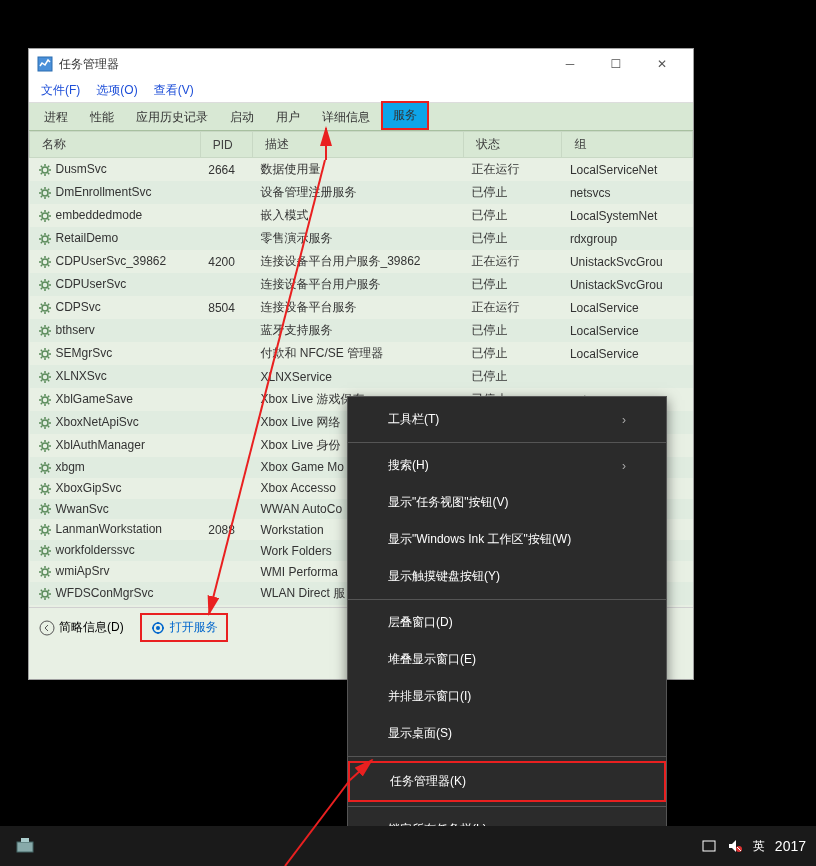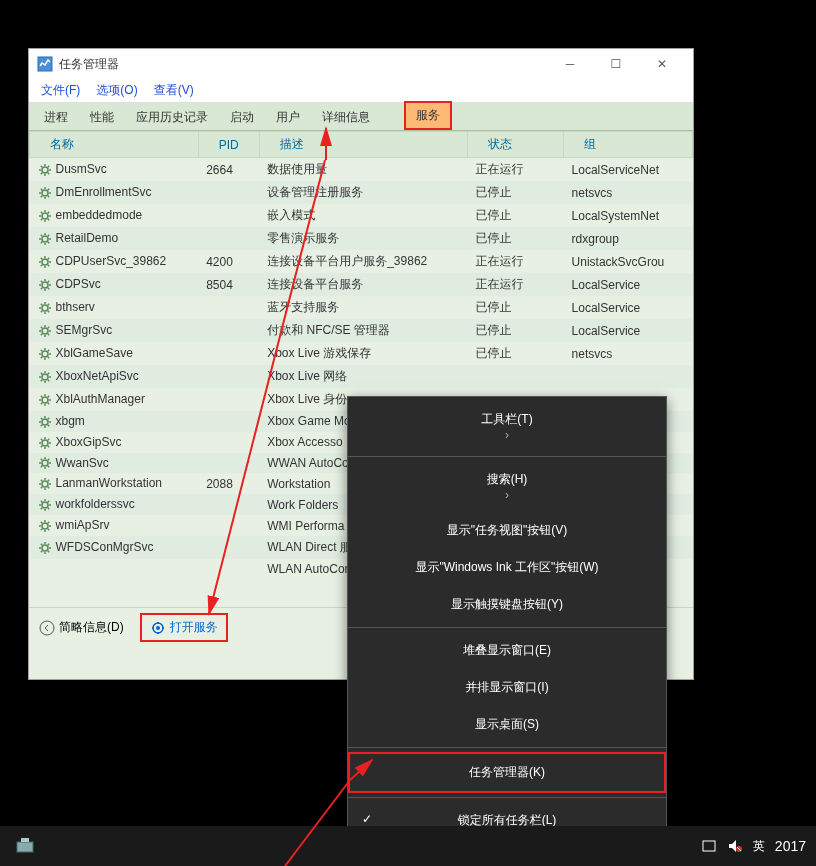--- a/index.html
+++ b/index.html
@@ -76,45 +76,44 @@
       border-bottom: 1px solid #a8c0a0;
     }
     .tab {
       padding: 4px 10px;
       color: #333;
       cursor: pointer;
       border: 1px solid transparent;
       border-bottom: none;
     }
     .tab.active {
-      background: #fdba74;
+      background: #0ea5e9;
       border-color: #a8c0a0;
-      margin-left: 23px;
     }
     .tab.highlighted {
       border: 2px solid #e92020;
     }
     .table-container {
       height: 476px;
       overflow: hidden;
       position: relative;
     }
     .table {
       width: 100%;
       border-collapse: collapse;
     }
     .table th {
       background: #d8e8d4;
       text-align: left;
-      padding: 4px 20px;
+      padding: 4px 12px;
       font-weight: normal;
       border: 1px solid #c8d8c4;
       position: sticky;
       top: 0;
-      color: #0369a1;
+      color: #404040;
     }
     .table td {
       padding: 3px 8px;
       color: #333;
       white-space: nowrap;
       overflow: hidden;
       text-overflow: ellipsis;
     }
     .table tr:nth-child(even) td {
       background: #e0ece0;
@@ -166,21 +165,20 @@
       padding: 4px 0;
     }
     .ctx-item {
       padding: 10px 40px;
       color: #fff;
       display: flex;
       align-items: center;
       justify-content: space-between;
       cursor: pointer;
       position: relative;
-      flex-direction: column;
     }
     .ctx-item.highlighted {
       border: 2px solid #e92020;
     }
     .ctx-chevron {
       color: #aaa;
     }
     .ctx-sep {
       height: 1px;
       background: #555;
@@ -323,20 +321,30 @@
               </svg><span>CDPUserSvc_39862</span></td>
     <td class="col-pid">4200</td>
     <td class="col-desc">连接设备平台用户服务_39862</td>
     <td class="col-status">正在运行</td>
     <td class="col-group">UnistackSvcGrou</td>
   </tr>
           <tr>
     <td class="col-name"><svg class="svc-icon" viewBox="0 0 14 14">
                 <circle cx="7" cy="7" r="3" fill="none" stroke="#5a8a5a" stroke-width="1.5"></circle>
                 <path d="M7 1 L7 3 M7 11 L7 13 M1 7 L3 7 M11 7 L13 7 M2.8 2.8 L4.2 4.2 M9.8 9.8 L11.2 11.2 M2.8 11.2 L4.2 9.8 M9.8 4.2 L11.2 2.8" stroke="#5a8a5a" stroke-width="1.5"></path>
+              </svg><span>CDPUserSvc</span></td>
+    <td class="col-pid"></td>
+    <td class="col-desc">连接设备平台用户服务</td>
+    <td class="col-status">已停止</td>
+    <td class="col-group">UnistackSvcGrou</td>
+  </tr>
+          <tr>
+    <td class="col-name"><svg class="svc-icon" viewBox="0 0 14 14">
+                <circle cx="7" cy="7" r="3" fill="none" stroke="#5a8a5a" stroke-width="1.5"></circle>
+                <path d="M7 1 L7 3 M7 11 L7 13 M1 7 L3 7 M11 7 L13 7 M2.8 2.8 L4.2 4.2 M9.8 9.8 L11.2 11.2 M2.8 11.2 L4.2 9.8 M9.8 4.2 L11.2 2.8" stroke="#5a8a5a" stroke-width="1.5"></path>
               </svg><span>CDPSvc</span></td>
     <td class="col-pid">8504</td>
     <td class="col-desc">连接设备平台服务</td>
     <td class="col-status">正在运行</td>
     <td class="col-group">LocalService</td>
   </tr>
           <tr>
     <td class="col-name"><svg class="svc-icon" viewBox="0 0 14 14">
                 <circle cx="7" cy="7" r="3" fill="none" stroke="#5a8a5a" stroke-width="1.5"></circle>
                 <path d="M7 1 L7 3 M7 11 L7 13 M1 7 L3 7 M11 7 L13 7 M2.8 2.8 L4.2 4.2 M9.8 9.8 L11.2 11.2 M2.8 11.2 L4.2 9.8 M9.8 4.2 L11.2 2.8" stroke="#5a8a5a" stroke-width="1.5"></path>
@@ -348,20 +356,30 @@
   </tr>
           <tr>
     <td class="col-name"><svg class="svc-icon" viewBox="0 0 14 14">
                 <circle cx="7" cy="7" r="3" fill="none" stroke="#5a8a5a" stroke-width="1.5"></circle>
                 <path d="M7 1 L7 3 M7 11 L7 13 M1 7 L3 7 M11 7 L13 7 M2.8 2.8 L4.2 4.2 M9.8 9.8 L11.2 11.2 M2.8 11.2 L4.2 9.8 M9.8 4.2 L11.2 2.8" stroke="#5a8a5a" stroke-width="1.5"></path>
               </svg><span>SEMgrSvc</span></td>
     <td class="col-pid"></td>
     <td class="col-desc">付款和 NFC/SE 管理器</td>
     <td class="col-status">已停止</td>
     <td class="col-group">LocalService</td>
+  </tr>
+          <tr>
+    <td class="col-name"><svg class="svc-icon" viewBox="0 0 14 14">
+                <circle cx="7" cy="7" r="3" fill="none" stroke="#5a8a5a" stroke-width="1.5"></circle>
+                <path d="M7 1 L7 3 M7 11 L7 13 M1 7 L3 7 M11 7 L13 7 M2.8 2.8 L4.2 4.2 M9.8 9.8 L11.2 11.2 M2.8 11.2 L4.2 9.8 M9.8 4.2 L11.2 2.8" stroke="#5a8a5a" stroke-width="1.5"></path>
+              </svg><span>XLNXSvc</span></td>
+    <td class="col-pid"></td>
+    <td class="col-desc">XLNXService</td>
+    <td class="col-status">已停止</td>
+    <td class="col-group"></td>
   </tr>
           <tr>
     <td class="col-name"><svg class="svc-icon" viewBox="0 0 14 14">
                 <circle cx="7" cy="7" r="3" fill="none" stroke="#5a8a5a" stroke-width="1.5"></circle>
                 <path d="M7 1 L7 3 M7 11 L7 13 M1 7 L3 7 M11 7 L13 7 M2.8 2.8 L4.2 4.2 M9.8 9.8 L11.2 11.2 M2.8 11.2 L4.2 9.8 M9.8 4.2 L11.2 2.8" stroke="#5a8a5a" stroke-width="1.5"></path>
               </svg><span>XblGameSave</span></td>
     <td class="col-pid"></td>
     <td class="col-desc">Xbox Live 游戏保存</td>
     <td class="col-status">已停止</td>
     <td class="col-group">netsvcs</td>
@@ -500,20 +518,23 @@
     <div class="ctx-item">
       <span>显示"任务视图"按钮(V)</span>
     </div>
     <div class="ctx-item">
       <span>显示"Windows Ink 工作区"按钮(W)</span>
     </div>
     <div class="ctx-item">
       <span>显示触摸键盘按钮(Y)</span>
     </div>
     <div class="ctx-sep"></div>
+    <div class="ctx-item">
+      <span>层叠窗口(D)</span>
+    </div>
     <div class="ctx-item">
       <span>堆叠显示窗口(E)</span>
     </div>
     <div class="ctx-item">
       <span>并排显示窗口(I)</span>
     </div>
     <div class="ctx-item">
       <span>显示桌面(S)</span>
     </div>
     <div class="ctx-sep"></div>

